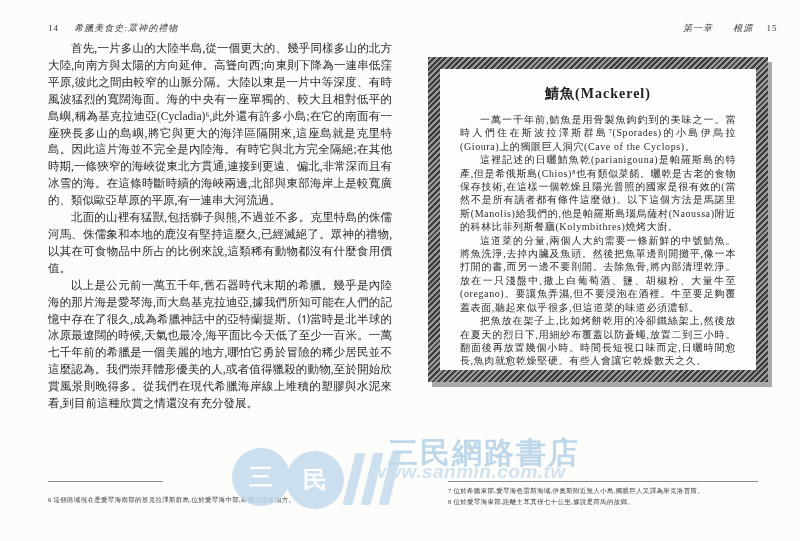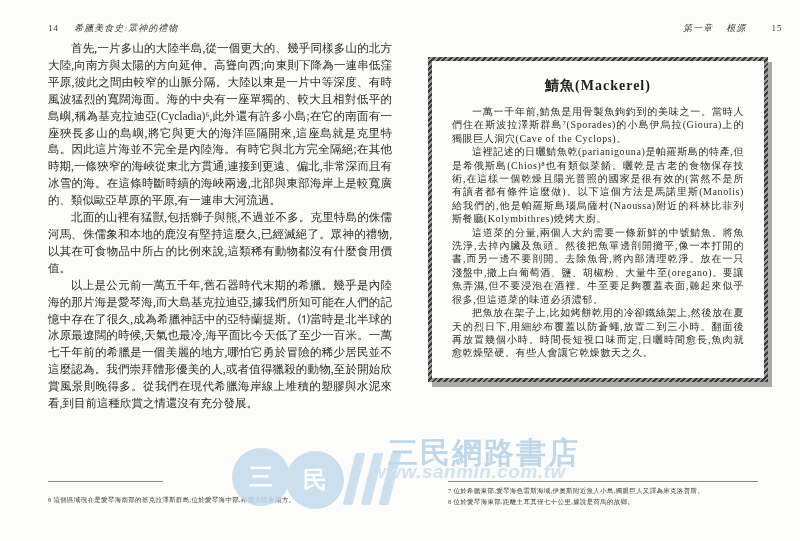--- a/index.html
+++ b/index.html
@@ -6,31 +6,31 @@
   body{width:800px;height:541px;background:#fcfcfa;overflow:hidden;}
   .spread{position:relative;width:800px;height:541px;
     font-family:"Liberation Serif","DejaVu Serif",serif;color:#262626;}
 
   
   .running-head{position:absolute;top:22px;font-size:9px;letter-spacing:1px;
     color:#3a3a3a;font-style:italic;white-space:nowrap;}
   .head-left{left:48px;}
   .head-right{left:683px;}
   .head-left .pgnum{margin-right:12px;font-style:normal;}
-  .head-right .pgnum{margin-left:22px;font-style:normal;}
-  .head-right .section{margin-left:10px;}
+  .head-right .pgnum{margin-left:10px;font-style:normal;}
+  .head-right .section{margin-left:17px;}
 
   
   .left-body{position:absolute;left:48px;top:40px;width:344px;
     text-align:justify;font-size:11.5px;line-height:16.9px;color:#2a2a2a;}
   .left-body p{margin:0;text-indent:2em;}
 
   
   .box-frame{position:absolute;left:428px;top:57px;width:340px;height:325px;
-    box-sizing:border-box;padding:4px;
+    box-sizing:border-box;padding:12px;
     background:repeating-linear-gradient(135deg,#3c3c3c 0 2px,#9a9a9a 2px 4px);
     box-shadow:4px 5px 0 rgba(70,70,70,.45);}
   .box-inner{width:100%;height:100%;box-sizing:border-box;background:#fdfdfb;
     padding:12px 20px 8px;overflow:hidden;}
   .box-title{text-align:center;font-size:14px;font-weight:bold;
     letter-spacing:1px;margin:4px 0 10px;color:#1e1e1e;}
   .box-body p{font-size:10px;line-height:13.4px;letter-spacing:0.6px;
     text-align:justify;text-indent:2em;margin:0;color:#2b2b2b;}
 
   

